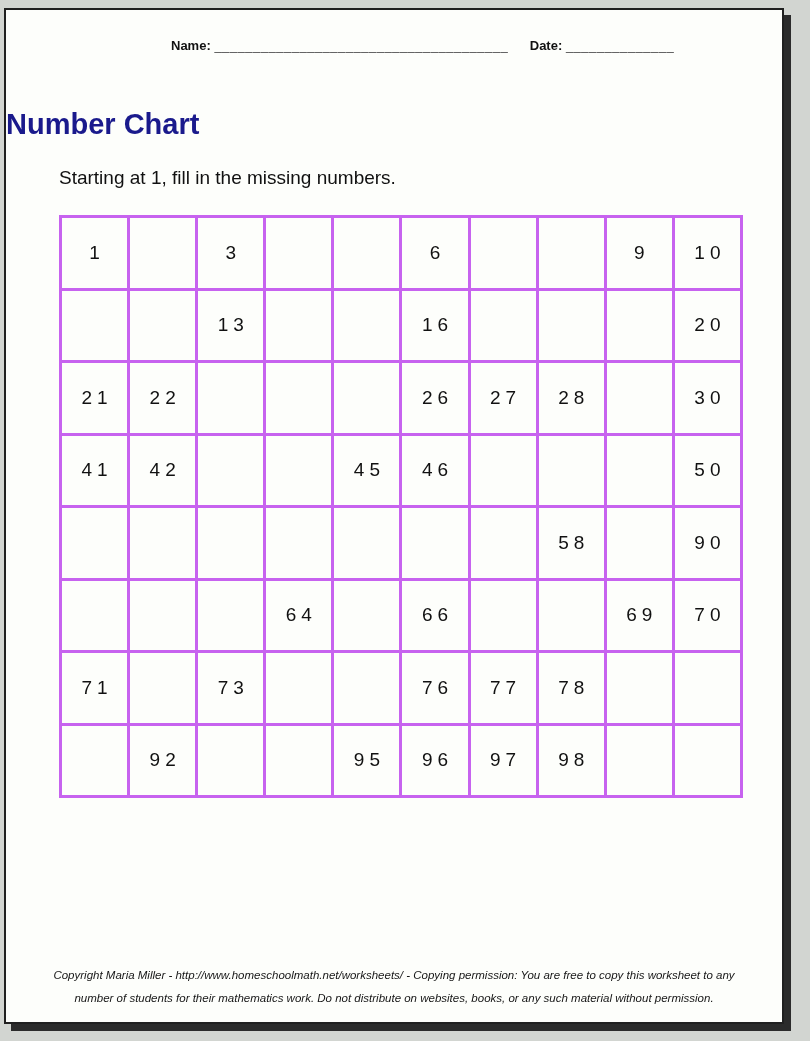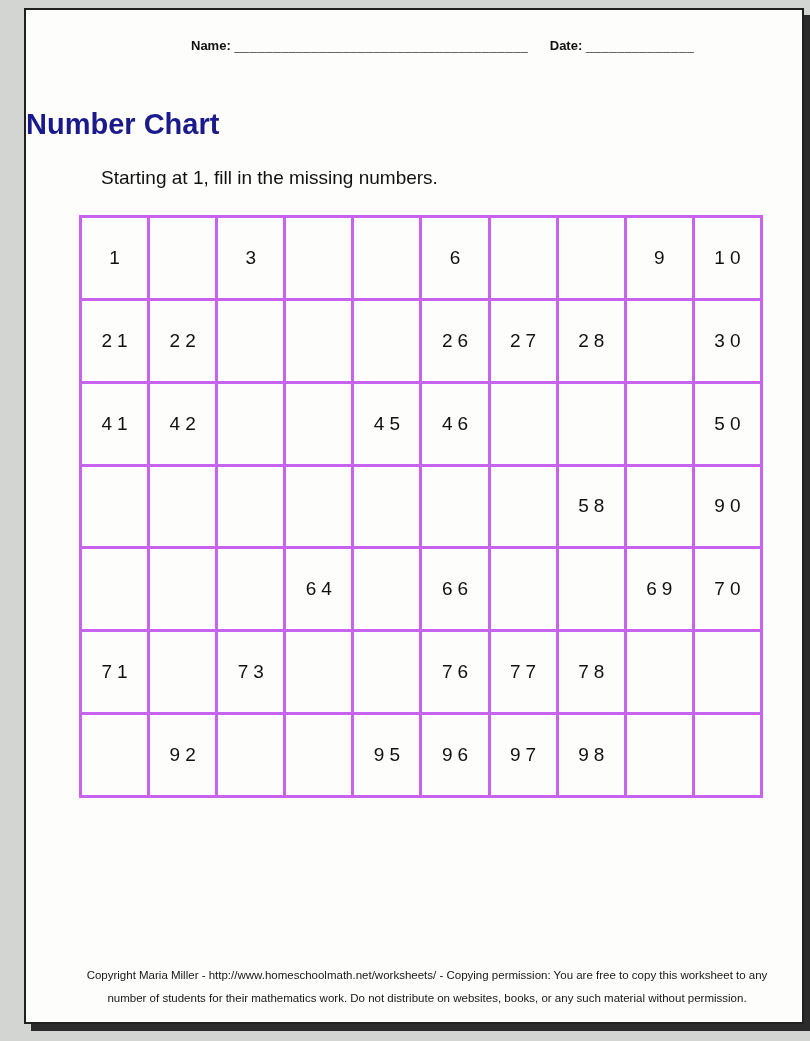--- a/index.html
+++ b/index.html
@@ -5,21 +5,21 @@
   html, body { margin: 0; padding: 0; }
   body {
     width: 810px; height: 1041px;
     background: #d2d5d1;
     font-family: "Liberation Sans", sans-serif;
     position: relative;
     overflow: hidden;
   }
   .page {
     position: absolute;
-    left: 24px; top: 8px;
+    left: 4px; top: 8px;
     width: 776px; height: 1012px;
     background: #fdfefb;
     border: 2px solid #202020;
     box-shadow: 7px 7px 0 #2b2b2b;
   }
   .header-line {
     position: absolute;
     top: 28px; left: 165px;
     font-size: 13px;
     color: #111;
@@ -35,21 +35,20 @@
     text-align: left;
     font-size: 29px;
     font-weight: bold;
     color: #1a1a8c;
   }
   .instruction {
     position: absolute;
     top: 157px; left: 53px;
     font-size: 19px;
     color: #111;
-    margin-left: 22px;
   }
   .grid-wrap {
     position: absolute;
     top: 205px; left: 53px;
   }
   table.number-grid {
     border-collapse: collapse;
     table-layout: fixed;
     width: 684px; height: 583px;
     background: #fdfefb;
@@ -62,24 +61,24 @@
     color: #111;
     letter-spacing: 5px;
     text-indent: 5px;
     padding: 0;
   }
   .footer {
     position: absolute;
     bottom: 12px; left: 0;
     width: 100%;
     text-align: center;
+    font-style: italic;
     font-size: 11.5px;
     line-height: 23px;
     color: #161616;
-    margin-left: 13px;
   }
 </style>
 </head>
 <body>
 
 <div class="page">
 
   <div class="header-line">
     <span class="lbl">Name:</span>
     <span class="blank">______________________________________</span>
@@ -102,20 +101,32 @@
             <td>3</td>
             <td></td>
             <td></td>
             <td>6</td>
             <td></td>
             <td></td>
             <td>9</td>
             <td>10</td>
           </tr>
           <tr>
+            <td></td>
+            <td></td>
+            <td>13</td>
+            <td></td>
+            <td></td>
+            <td>16</td>
+            <td></td>
+            <td></td>
+            <td></td>
+            <td>20</td>
+          </tr>
+          <tr>
             <td>21</td>
             <td>22</td>
             <td></td>
             <td></td>
             <td></td>
             <td>26</td>
             <td>27</td>
             <td>28</td>
             <td></td>
             <td>30</td>

